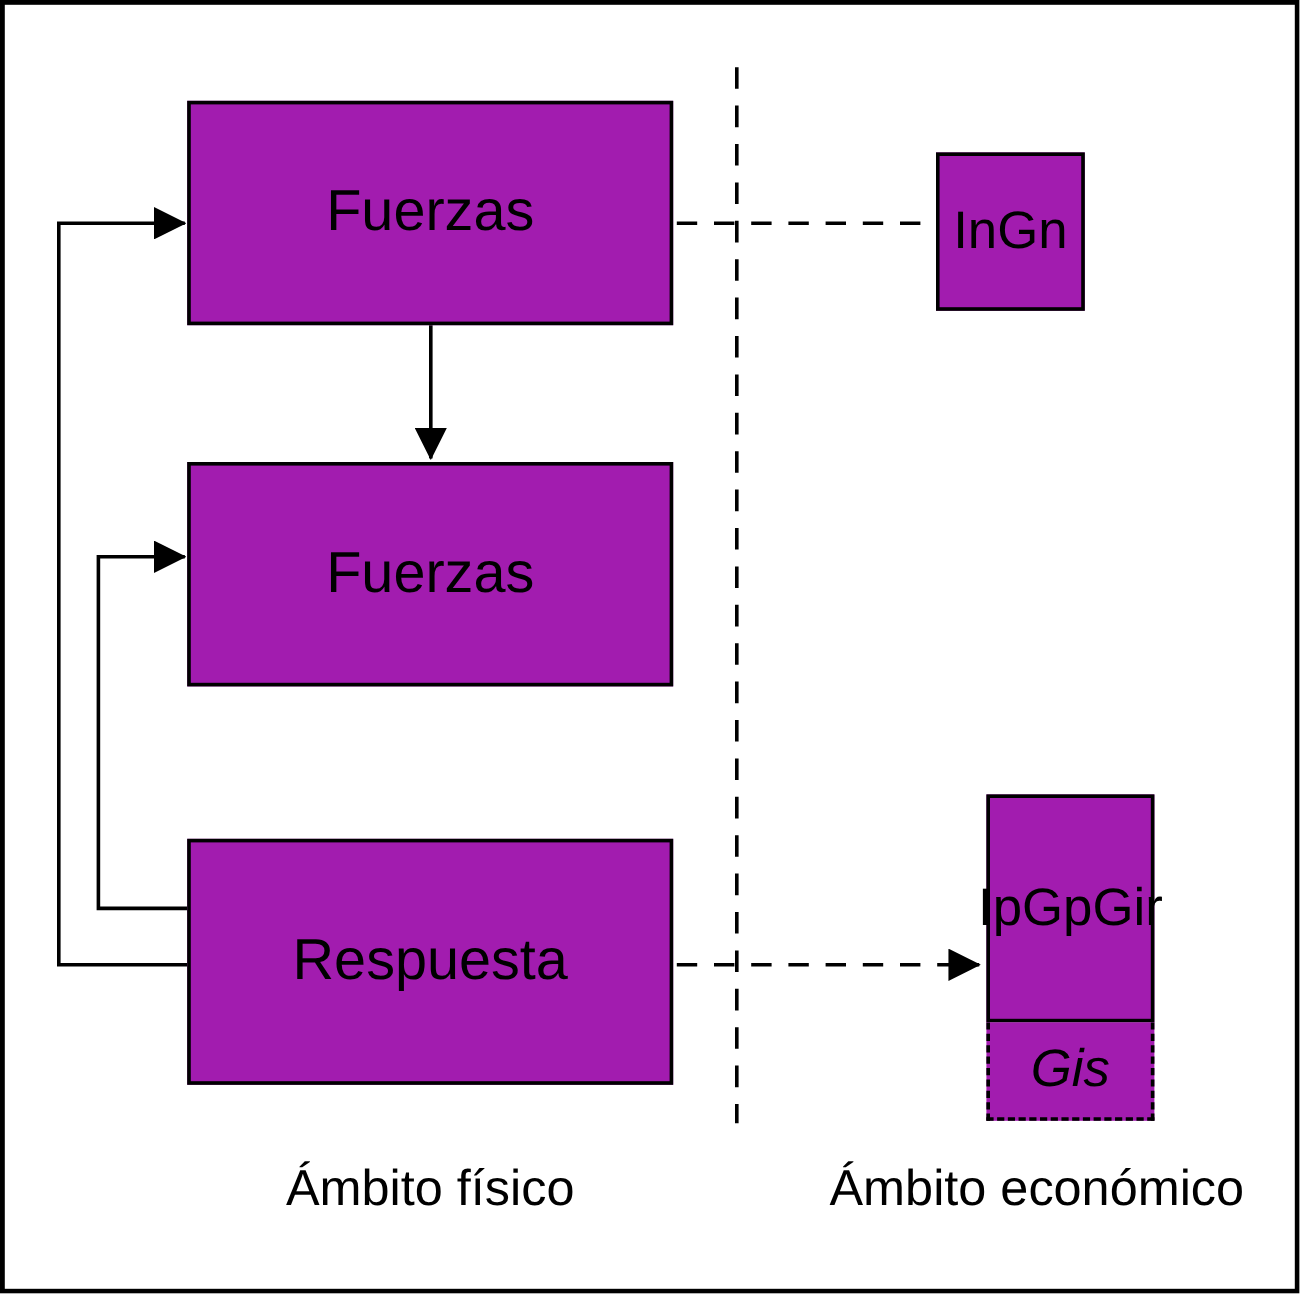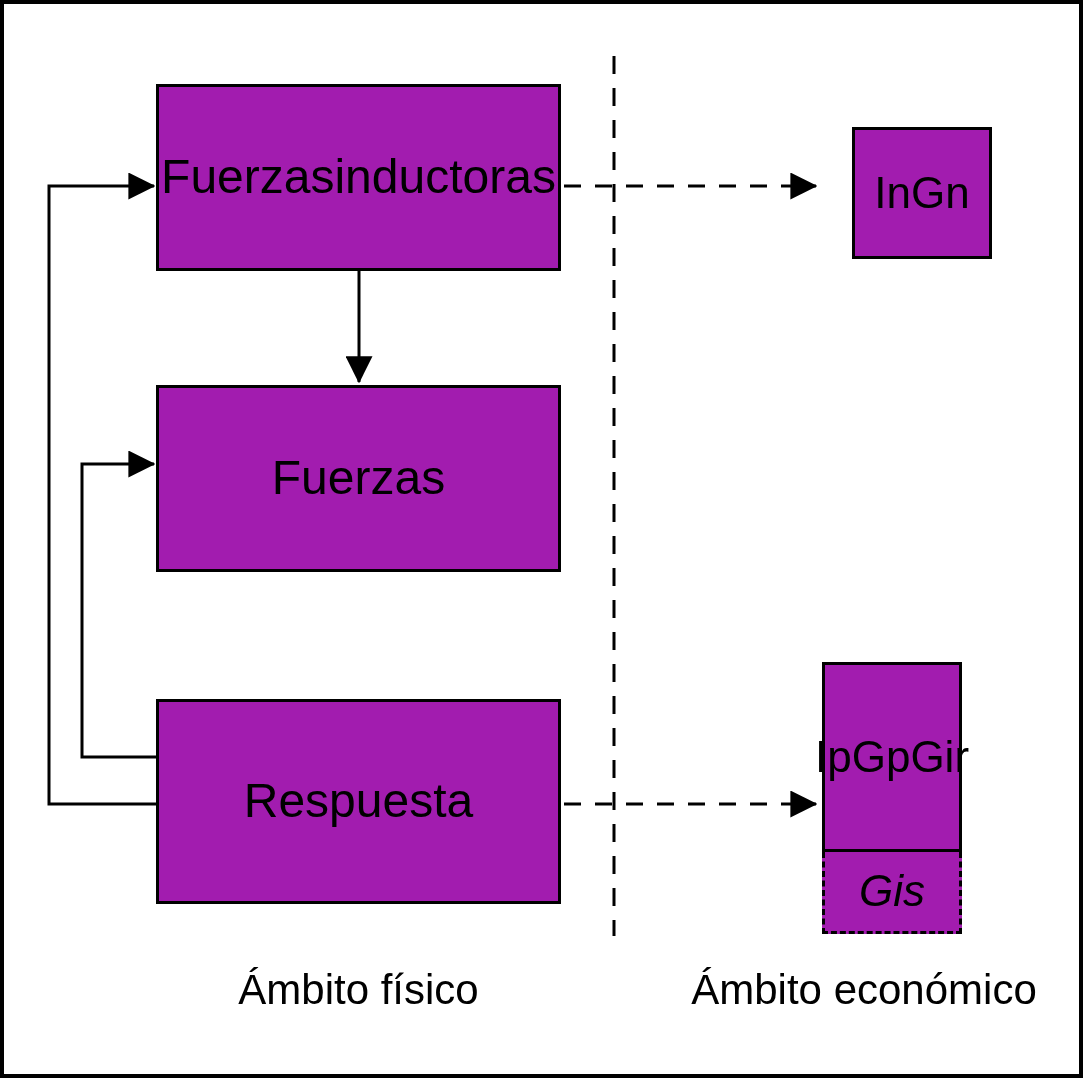--- a/index.html
+++ b/index.html
@@ -41,21 +41,21 @@
     font-size: 48px;
     line-height: 1.35;
   }
   .box-fuerzas { left: 152px; top: 80px;  width: 405px; height: 187px; }
   .box-estado  { left: 152px; top: 381px; width: 405px; height: 187px; }
   .box-respuesta { left: 152px; top: 695px; width: 405px; height: 205px; }
   .small-box {
     font-size: 44px;
     line-height: 1.2;
   }
-  .box-in-gn { left: 848px; top: 123px; width: 140px; height: 132px; }
+  .box-in-gn { left: 776px; top: 123px; width: 124px; height: 132px; }
   .box-ip-gp-gir { left: 818px; top: 658px; width: 140px; height: 190px; }
   .box-gis {
     left: 818px; top: 848px; width: 140px; height: 82px;
     border: 3px dashed #000000;
     border-top: none;
     font-style: italic;
   }
   .domain-label {
     position: absolute;
     font-size: 42px;
@@ -86,21 +86,20 @@
 
     <line x1="560" y1="182" x2="812" y2="182" stroke="#000000" stroke-width="3" stroke-dasharray="17 14" marker-end="url(#arrowhead)"></line>
 
     <line x1="560" y1="800" x2="812" y2="800" stroke="#000000" stroke-width="3" stroke-dasharray="17 14" marker-end="url(#arrowhead)"></line>
 
     <line x1="610" y1="52" x2="610" y2="932" stroke="#000000" stroke-width="3" stroke-dasharray="18 14"></line>
   </svg>
 
   <div class="box main-box box-fuerzas">
     <span>Fuerzas</span>
-    <span>inductoras</span>
   </div>
 
   <div class="box main-box box-estado">
     <span>Fuerzas</span>
   </div>
 
   <div class="box main-box box-respuesta">
     <span>Respuesta</span>
   </div>
 

